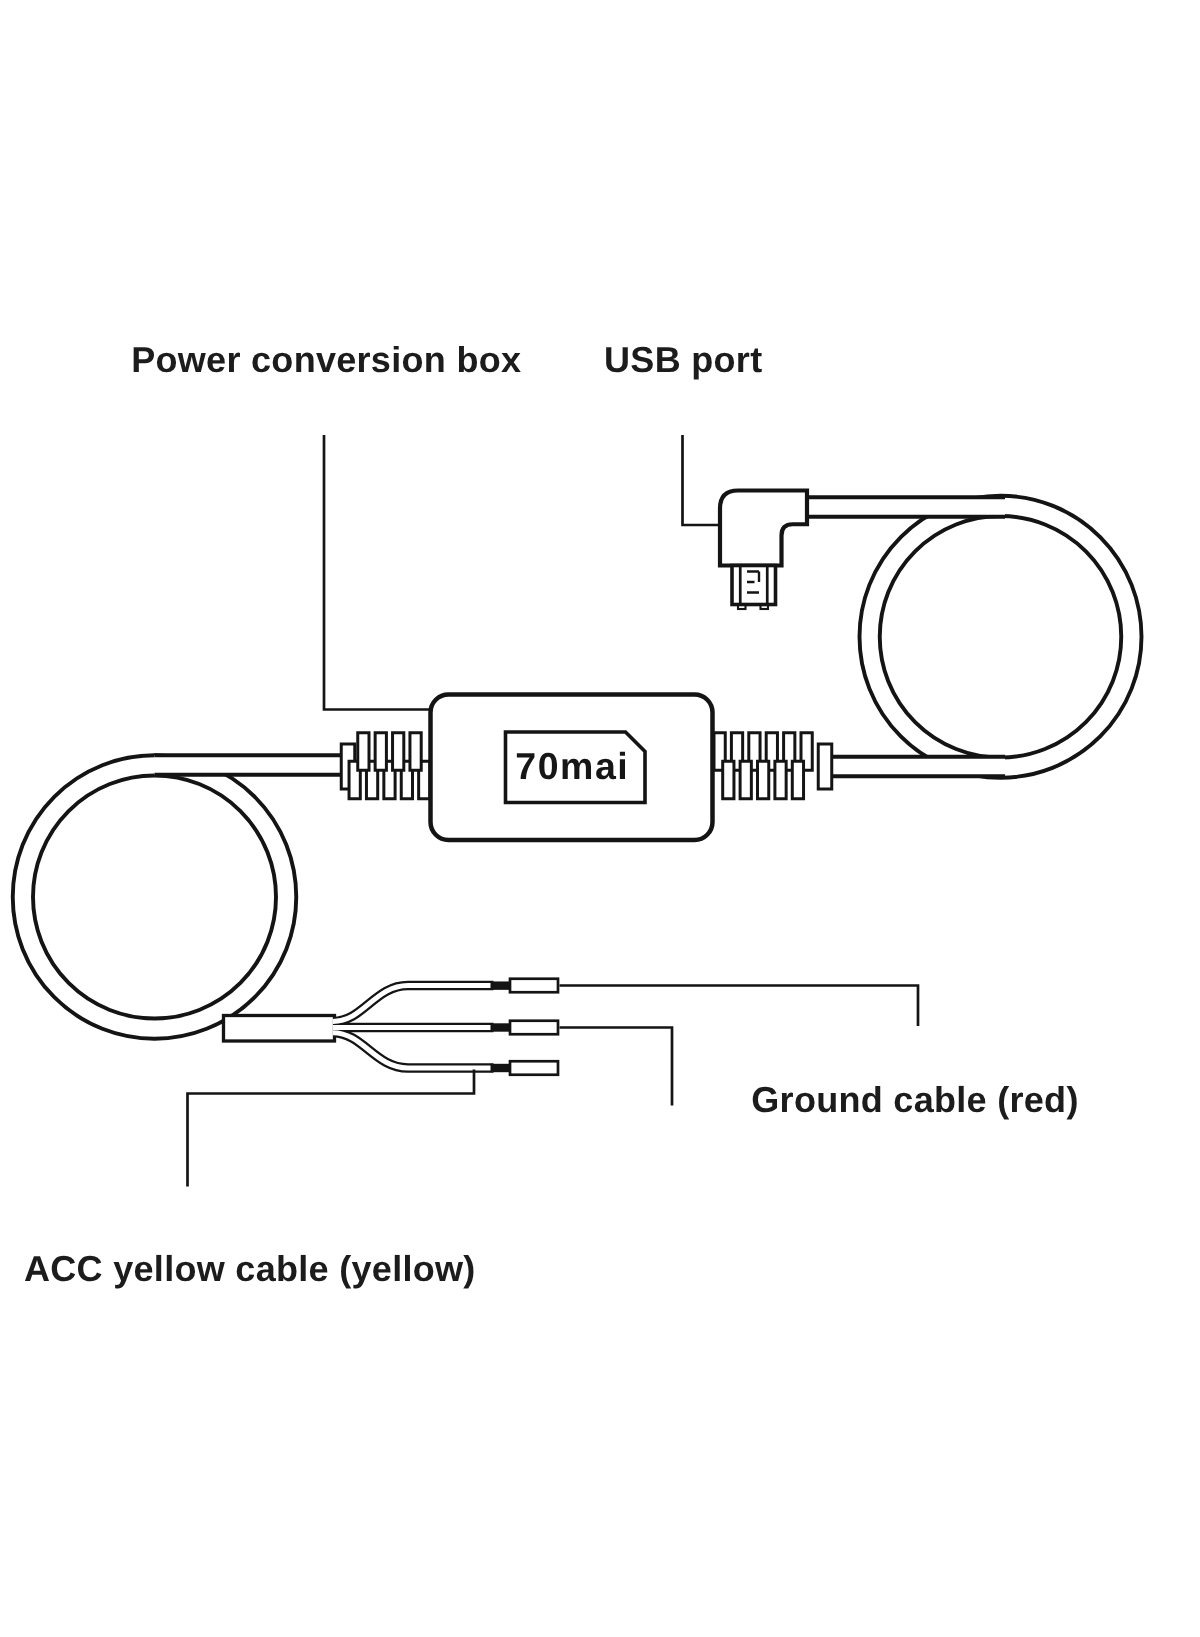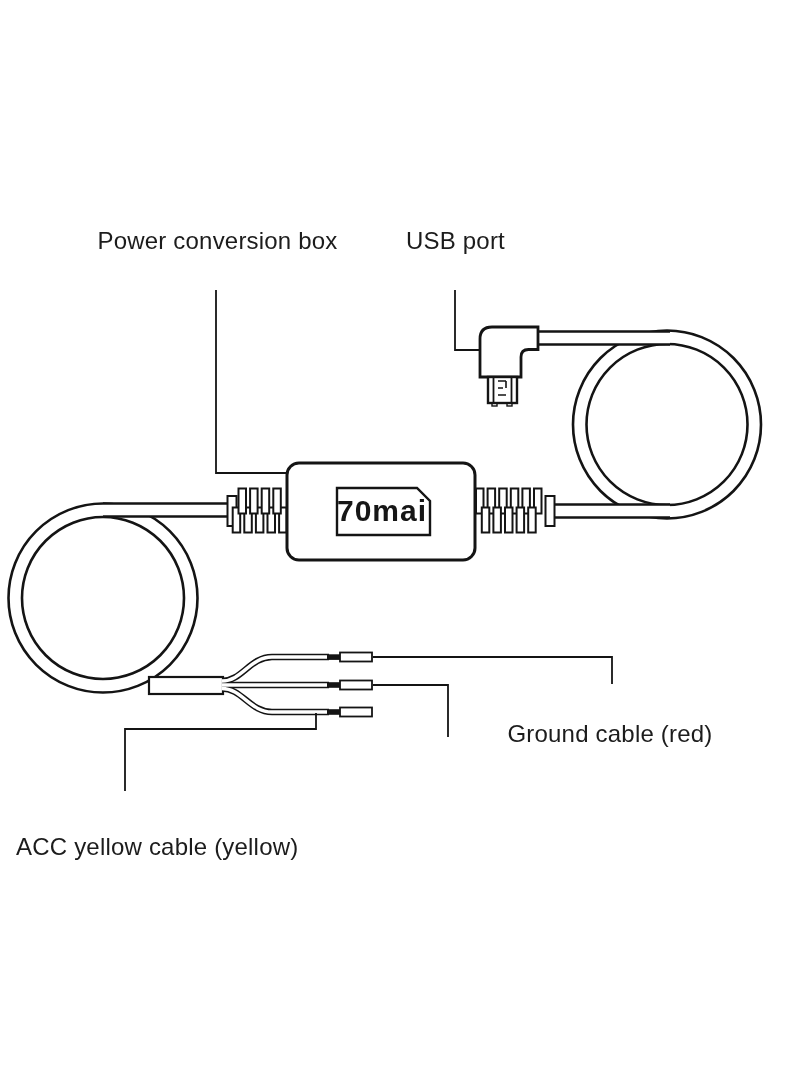--- a/index.html
+++ b/index.html
@@ -16,36 +16,36 @@
     font-family: "Liberation Sans", sans-serif;
     color: #1c1c1c;
   }
   .diagram-svg {
     position: absolute;
     left: 0;
     top: 0;
   }
   .lbl {
     position: absolute;
-    font-weight: 400;
+    font-weight: 700;
     font-size: 24px;
     line-height: 30px;
     letter-spacing: 0.2px;
     color: #1c1c1c;
     white-space: nowrap;
   }
   .lbl.center { text-align: center; }
   .logo-text {
     position: absolute;
     left: 337px;
     top: 495px;
     width: 89px;
     text-align: center;
     font-weight: 700;
-    font-size: 30px;
+    font-size: 25px;
     line-height: 32px;
     letter-spacing: 1px;
     color: #161616;
   }
 </style>
 </head>
 <body>
 
 <div class="stage">
 

